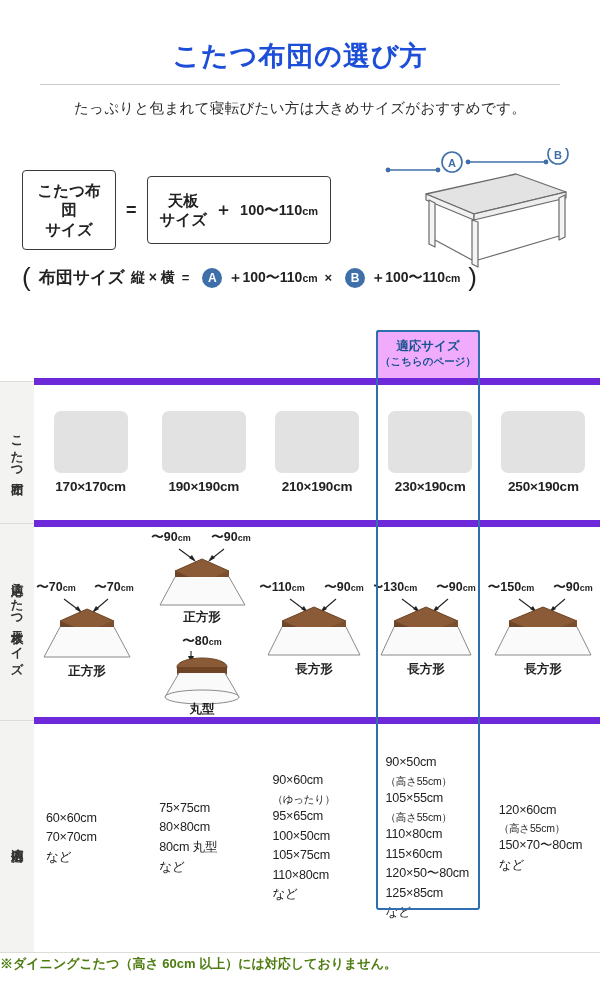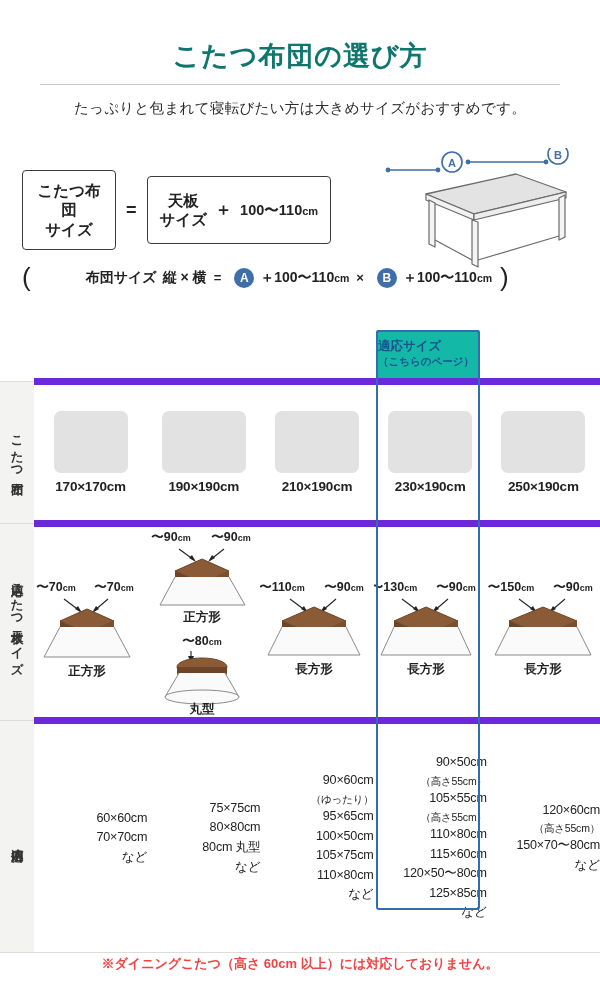--- a/index.html
+++ b/index.html
@@ -20,21 +20,21 @@
 
   
   .header {
     padding-top: 38px;
     text-align: center;
   }
   .title {
     font-size: 27px;
     font-weight: bold;
     letter-spacing: 1px;
-    color: #0f766e;
+    color: #1d4ed8;
     position: relative;
     display: inline-block;
     padding: 0 6px 8px 6px;
   }
   .title-rule {
     width: 520px;
     height: 1px;
     background: #c9c9c9;
     margin: 2px auto 0 auto;
   }
@@ -101,21 +101,21 @@
     position: absolute;
     left: 22px;
     top: 118px;
     display: flex;
     align-items: center;
     font-size: 13.5px;
     font-weight: bold;
   }
   .paren { font-size: 26px; font-weight: 300; margin-right: 8px; color: #222; }
   .paren.close { margin-left: 8px; margin-right: 0; }
-  .lbl-small { font-size: 14px; font-weight: bold; margin-right: 6px; margin-left: 47px; }
+  .lbl-small { font-size: 17px; font-weight: bold; margin-right: 6px; }
   .f2txt { font-size: 14px; font-weight: bold; }
   .f2txt .unit { font-size: 10.5px; }
   .badge {
     display: inline-flex;
     align-items: center;
     justify-content: center;
     width: 20px; height: 20px;
     border-radius: 50%;
     background: #3f6fa8;
     color: #fff;
@@ -188,21 +188,21 @@
     width: 74px; height: 62px;
     margin: 0 auto;
     background: #e2e2e2;
     border-radius: 7px;
   }
   .quilt.w90 { width: 84px; }
 
   .ex {
     font-size: 12.6px;
     line-height: 1.55;
-    text-align: right;
+    text-align: left;
     padding-left: 12px;
     letter-spacing: -0.2px;
   }
   .ex .sm { font-size: 10.5px; }
 
   
   .hl-col {
     position: absolute;
     left: 376px;
     top: 330px;
@@ -212,40 +212,39 @@
     border-radius: 3px;
     pointer-events: none;
     background: transparent;
   }
   .hl-head {
     position: absolute;
     left: 376px;
     top: 330px;
     width: 104px;
     height: 48px;
-    background: #14b8a6;
+    background: #f0abfc;
     border: 2px solid #2f6fb0;
     border-bottom: none;
     border-radius: 3px 3px 0 0;
-    text-align: left;
+    text-align: center;
     padding-top: 6px;
   }
   .hl-head .l1 { font-size: 12.5px; font-weight: bold; color: #17538f; }
   .hl-head .l2 { font-size: 10.5px; font-weight: bold; color: #17538f; margin-top: 0; }
 
   
   .note {
     position: absolute;
     left: 0;
     bottom: 30px;
     width: 600px;
-    text-align: center;
     font-size: 13px;
     font-weight: bold;
-    color: #ef4444;
+    color: #4d7c0f;
   }
 
   .bottom-rule {
     position: absolute;
     left: 0;
     bottom: 0;
     width: 600px;
     height: 14px;
     background: #fff;
   }

